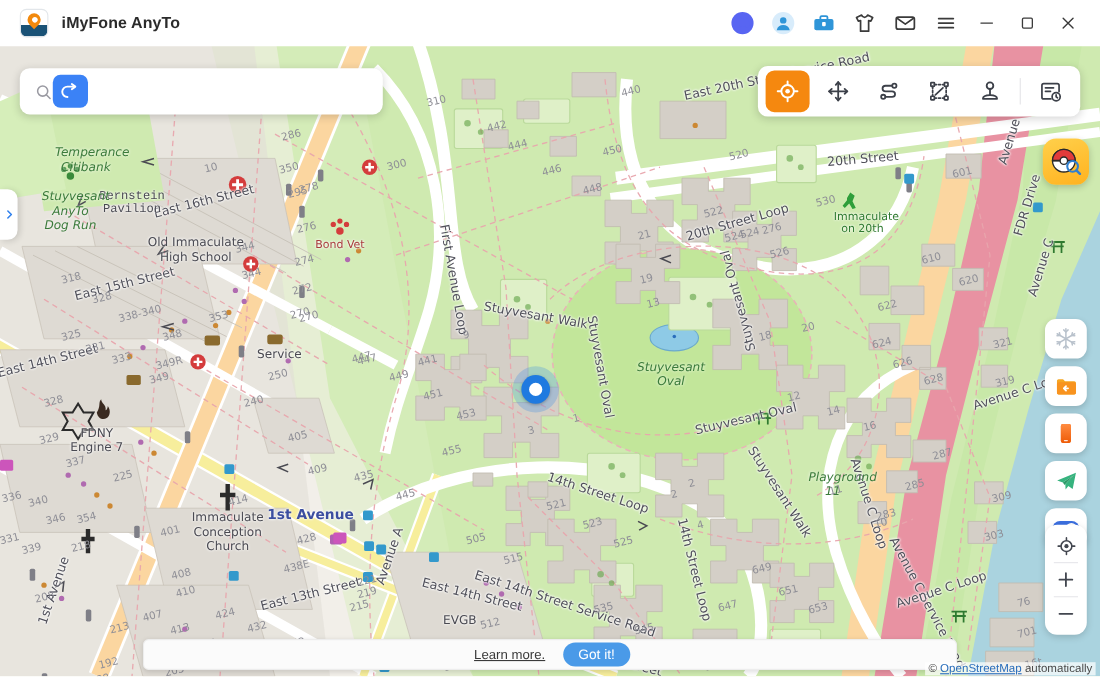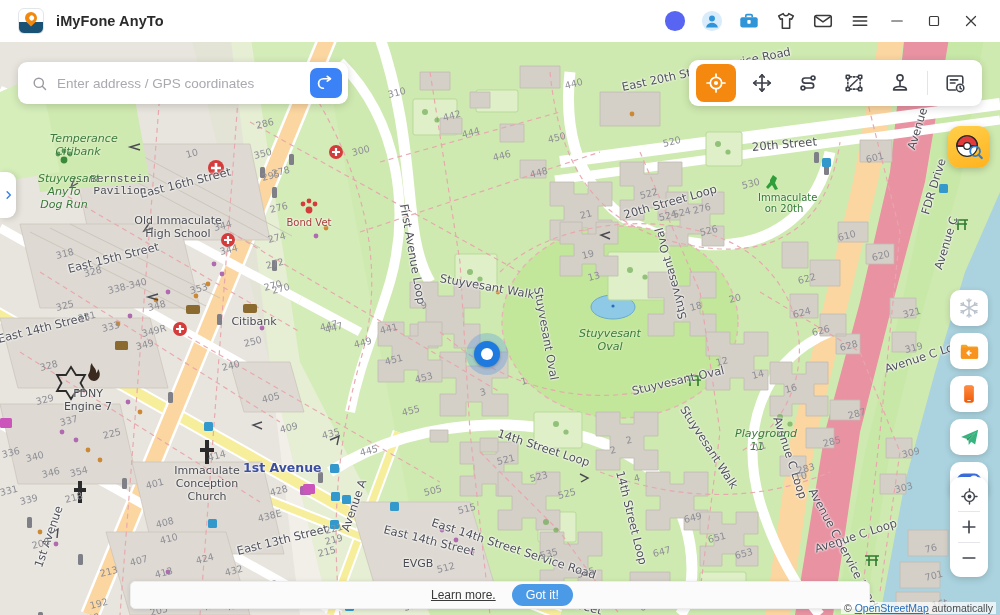--- a/index.html
+++ b/index.html
@@ -515,21 +515,21 @@
         <div class="lbl lbl-street" style="left: 683px; top: 280px; transform: rotate(-105deg);">Stuyvesant Oval</div>
         <div class="lbl lbl-street" style="left: 404px; top: 165px; transform: rotate(80deg);">First Avenue Loop</div>
         <div class="lbl lbl-street" style="left: 885px; top: 330px; transform: rotate(-18deg);">Avenue C Loop</div>
         <div class="lbl lbl-street" style="left: 777px; top: 378px; transform: rotate(72deg);">Avenue C Loop</div>
         <div class="lbl lbl-street" style="left: 812px; top: 450px; transform: rotate(62deg);">Avenue C Service Road</div>
         <div class="lbl lbl-street" style="left: 815px; top: 510px; transform: rotate(-18deg);">Avenue C Loop</div>
         <div class="lbl lbl-place" style="left: 132px; top: 182px; width: 92px; white-space: normal;">Old Immaculate High School</div>
         <div class="lbl lbl-place" style="left: 88px; top: 141px; width: 64px; white-space: normal; font-family: Liberation Mono, monospace;">Bernstein Pavilion</div>
         <div class="lbl lbl-place" style="left: 170px; top: 432px; width: 74px; white-space: normal;">Immaculate Conception Church</div>
         <div class="lbl lbl-place" style="left: 55px; top: 355px; width: 66px; white-space: normal;">FDNY Engine 7</div>
-        <div class="lbl lbl-place" style="left: 230px; top: 283px; width: 48px; white-space: normal;">Citibank</div>
+        <div class="lbl lbl-place" style="left: 230px; top: 283px; width: 48px; white-space: normal;">Service</div>
         <div class="lbl lbl-place" style="left: 400px; top: 525px; width: 36px; white-space: normal;">EVGB</div>
         <div class="lbl lbl-park" style="left: 50px; top: 100px; width: 56px; white-space: normal;">Temperance Citibank</div>
         <div class="lbl lbl-park" style="left: 38px; top: 140px; width: 52px; white-space: normal;">Stuyvesant AnyTo Dog Run</div>
         <div class="lbl lbl-park" style="left: 578px; top: 295px; width: 64px; white-space: normal;">Stuyvesant Oval</div>
         <div class="lbl lbl-park" style="left: 735px; top: 395px; width: 44px; white-space: normal;">Playground 11</div>
         <div class="lbl lbl-poi" style="left: 286px; top: 185px; width: 46px; white-space: normal;">Bond Vet</div>
         <div class="lbl lbl-poi-green" style="left: 758px; top: 160px; width: 52px; white-space: normal;">Immaculate on 20th</div>
         <div class="lbl lbl-num" style="left: 186px; top: 117px; transform: rotate(-14deg);">10</div>
         <div class="lbl lbl-num" style="left: 254px; top: 118px; transform: rotate(-14deg);">350</div>
         <div class="lbl lbl-num" style="left: 262px; top: 140px; transform: rotate(-14deg);">295</div>
@@ -734,21 +734,20 @@
     </div>
   </div>
 
   <div class="searchbar">
     <span class="search-ico">
       <svg width="17" height="17" viewBox="0 0 24 24" fill="none" stroke="currentColor" stroke-width="2" stroke-linecap="round">
           <circle cx="11" cy="11" r="6.5"></circle>
           <path d="M16 16l4.5 4.5"></path>
         </svg>
     </span>
-    <input class="search-input" type="text" placeholder="Enter address / GPS coordinates" style="">
     <div class="search-go">
       <svg width="19" height="19" viewBox="0 0 24 24" fill="none" stroke="#fff" stroke-width="2.2" stroke-linecap="round" stroke-linejoin="round">
           <path d="M8 18a6 6 0 0 1 0-12h8"></path>
           <path d="M13 3l4 3-4 3"></path>
         </svg>
     </div>
   </div>
 
   <div class="modebar">
     <div class="mode-btn active">

